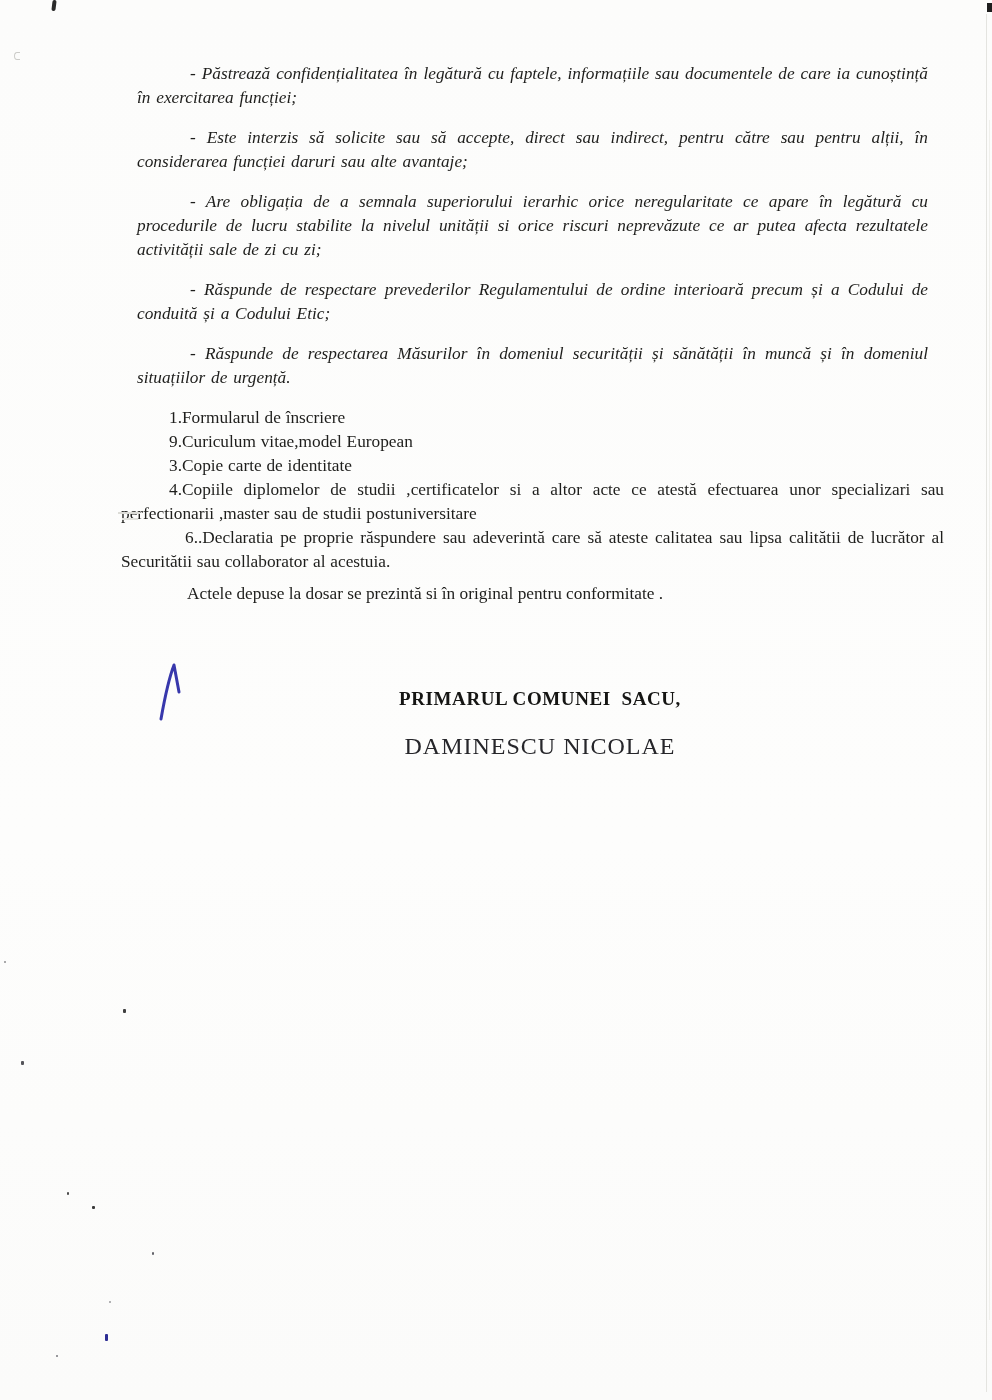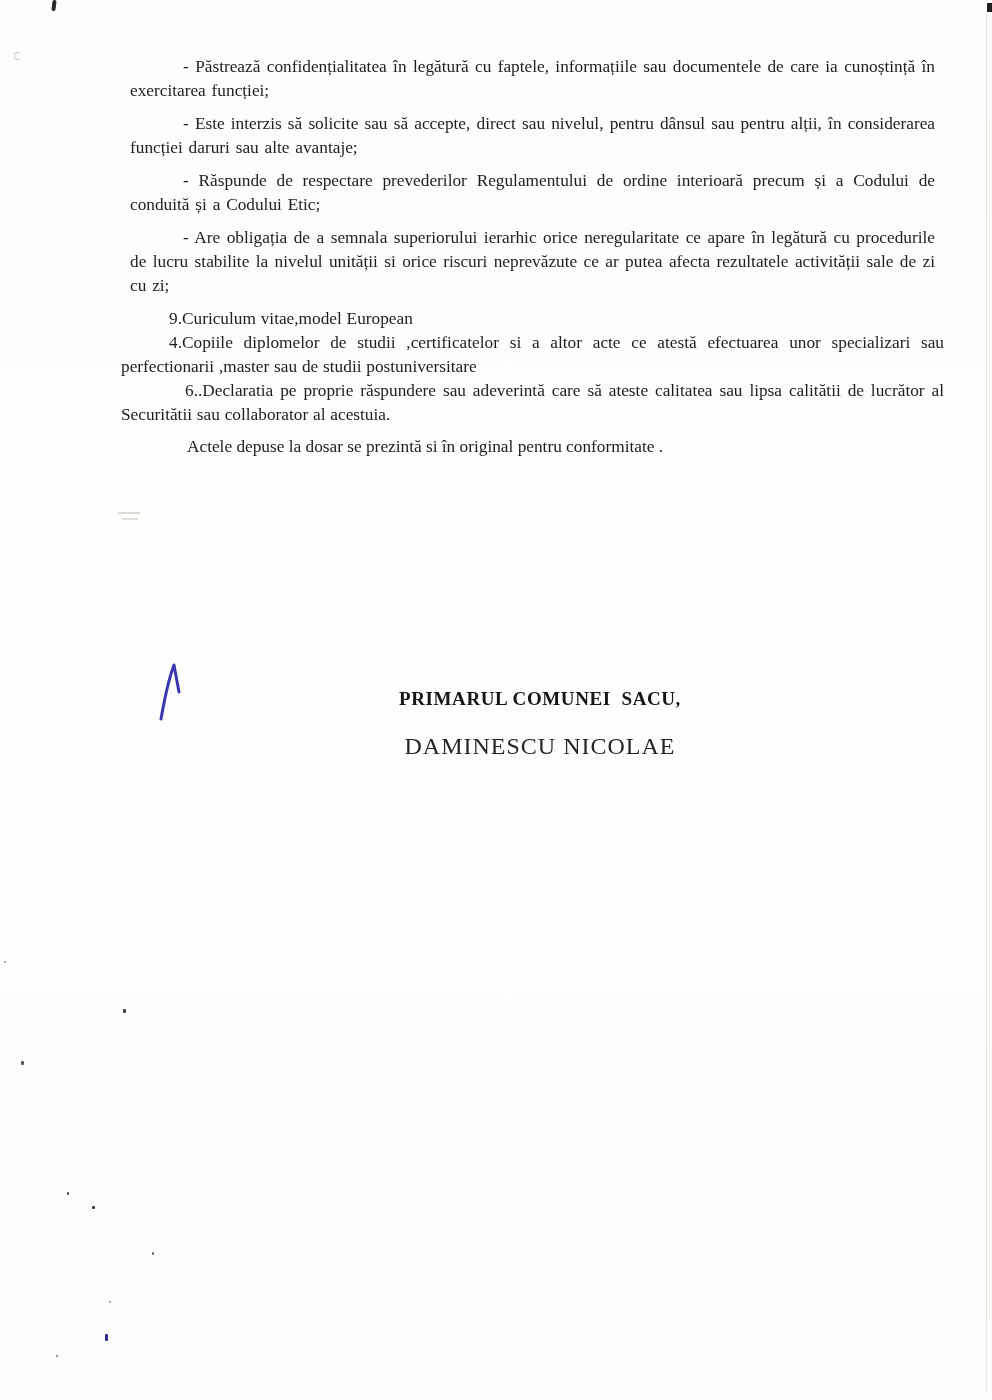--- a/index.html
+++ b/index.html
@@ -8,21 +8,21 @@
     width:992px;height:1400px;
     background:linear-gradient(180deg,#fcfcfb 0%,#fdfdfc 60%,#fbfbfa 100%);
     font-family:"Liberation Serif","DejaVu Serif",serif;
     color:#1e1e1c;
     overflow:hidden;
   }
   .content{
     position:absolute;left:121px;top:46px;width:823px;
     font-size:17.3px;line-height:24px;
   }
-  .duty{margin:9px;text-align:justify;text-indent:53px;word-spacing:1.5px;}
+  .duty{margin:16px;text-align:justify;text-indent:53px;word-spacing:1.5px;font-style:italic;}
   .dossier-heading{margin:10px 0 0 0;text-indent:94px;}
   .dossier-item{margin:0;text-align:justify;text-indent:48px;word-spacing:0.5px;}
   .dossier-item.item-6{text-indent:64px;}
   .dossier-note{margin:8px;text-indent:58px;}
   .sig-block{
     position:absolute;top:686px;left:0;width:992px;text-align:center;margin-left:44px;
   }
   .sig-title{
     margin:0;font-size:19px;font-weight:bold;letter-spacing:0.6px;
     color:#151513;white-space:pre-wrap;line-height:26px;
@@ -52,25 +52,28 @@
   .s8{left:4px;top:961px;width:2px;height:2px;background:#8e8e90;}
   .s9{left:109px;top:1301px;width:2px;height:2px;background:#9a9a9c;}
 </style>
 </head>
 <body>
 
 <div class="page">
 
   <div class="content">
     <p class="duty">- Păstrează confidențialitatea în legătură cu faptele, informațiile sau documentele de care ia cunoștință în exercitarea funcției;</p>
-    <p class="duty">- Este interzis să solicite sau să accepte, direct sau nivelul, pentru dânsul sau pentru alții, în considerarea funcției daruri sau alte avantaje;</p>
+    <p class="duty">- Este interzis să solicite sau să accepte, direct sau indirect, pentru către sau pentru alții, în considerarea funcției daruri sau alte avantaje;</p>
+    <p class="duty">- Are obligația de a semnala superiorului ierarhic orice neregularitate ce apare în legătură cu procedurile de lucru stabilite la nivelul unității si orice riscuri neprevăzute ce ar putea afecta rezultatele activității sale de zi cu zi;</p>
     <p class="duty">- Răspunde de respectare prevederilor Regulamentului de ordine interioară precum și a Codului de conduită și a Codului Etic;</p>
-    <p class="duty">- Are obligația de a semnala superiorului ierarhic orice neregularitate ce apare în legătură cu procedurile de lucru stabilite la nivelul unității si orice riscuri neprevăzute ce ar putea afecta rezultatele activității sale de zi cu zi;</p>
+    <p class="duty">- Răspunde de respectarea Măsurilor în domeniul securității și sănătății în muncă și în domeniul situațiilor de urgență.</p>
 
+    <p class="dossier-item">1.Formularul de înscriere</p>
     <p class="dossier-item">9.Curiculum vitae,model European</p>
+    <p class="dossier-item">3.Copie carte de identitate</p>
     <p class="dossier-item">4.Copiile diplomelor de studii ,certificatelor si a altor acte ce atestă efectuarea unor specializari sau perfectionarii ,master sau de studii postuniversitare</p>
     <p class="dossier-item item-6">6..Declaratia pe proprie răspundere sau adeverintă care să ateste calitatea sau lipsa calitătii de lucrător al Securitătii sau collaborator al acestuia.</p>
     <p class="dossier-note">Actele depuse la dosar se prezintă si în original pentru conformitate .</p>
   </div>
 
   <div class="sig-block">
     <p class="sig-title">PRIMARUL COMUNEI  SACU,</p>
     <p class="sig-name"><span class="sig-name-inner">DAMINESCU NICOLAE</span><svg class="pen-stroke" viewBox="0 0 32 60" xmlns="http://www.w3.org/2000/svg">
           <path d="M5 57 C 8 40, 13 16, 18 3 L 23 30" fill="none" stroke="#3838ac" stroke-width="3" stroke-linecap="round" stroke-linejoin="round"></path>
         </svg></p>

